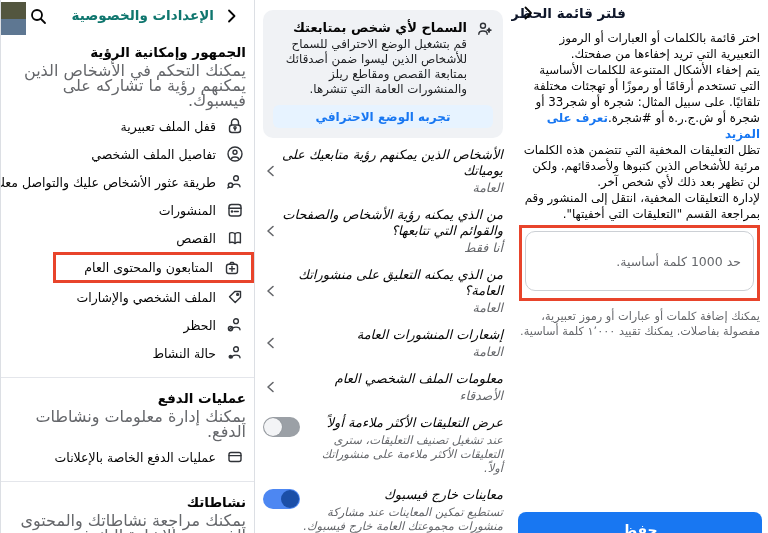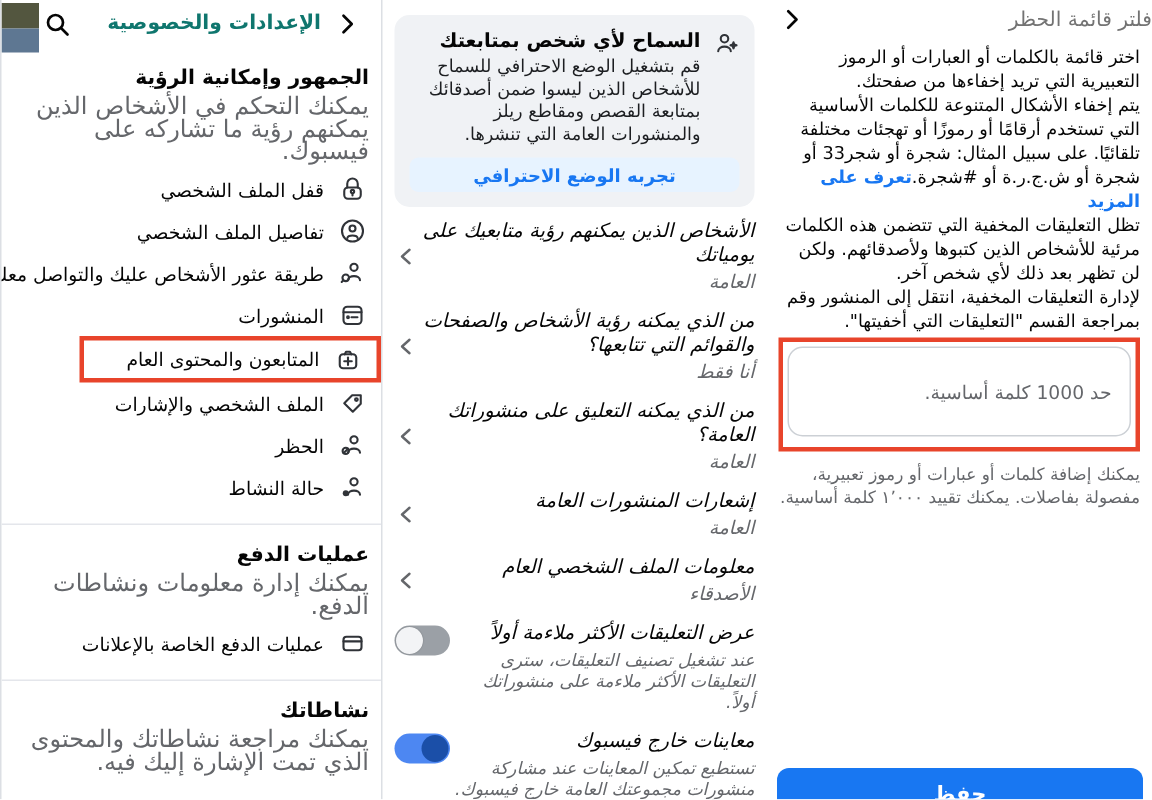--- a/index.html
+++ b/index.html
@@ -49,21 +49,21 @@
 
   .toggle { position:relative; width:37px; height:20px; border-radius:11px; flex:0 0 37px; cursor:pointer; }
   .toggle .knob { position:absolute; top:1px; width:18px; height:18px; border-radius:50%; }
   .toggle.off { background:#9ba0a6; }
   .toggle.off .knob { left:1px; background:#f3f4f6; box-shadow:0 0 1px rgba(0,0,0,.3); }
   .toggle.on { background:#4d87f2; }
   .toggle.on .knob { right:1px; background:#1b4fa8; }
 
   
   .pn-header { position:relative; height:26px; border-bottom:0; }
-  .pn-title { text-align:right; padding-top:5px; font-size:13.5px; font-weight:400; color:#737373; }
+  .pn-title { text-align:left; padding-top:5px; font-size:13.5px; font-weight:700; color:#0f172a; }
   .pn-back { position:absolute; left:8px; top:4px; width:18px; height:18px; }
   .pn-body { padding:4px 8px 0; }
   .pn-p { font-size:11.8px; line-height:16px; color:#050505; }
   .pn-link { color:#1877f2; font-weight:700; text-decoration:none; cursor:pointer; }
   .input-annotation { margin-top:3px; border:3px solid #e8442b; padding:3px; }
   .keyword-input { width:100%; height:60px; resize:none; border:1px solid #ccd0d5; border-radius:10px;
                    font-family:inherit; font-size:12.5px; color:#1c1e21; padding:22px 12px 6px; direction:rtl; }
   .keyword-input::placeholder { color:#65676b; }
   .pn-helper { margin-top:8px; font-size:11.3px; line-height:15px; color:#65676b; }
   .save-btn { position:absolute; left:7px; right:6px; top:512px; height:36px; border:none; border-radius:8px;
@@ -105,21 +105,21 @@
     <div class="sb-list">
       <div class="sb-row">
         <span class="icon18">
           <svg viewBox="0 0 18 18">
               <path class="st" d="M5.5 8 V5.5 a3.5 3.5 0 0 1 7 0 V8"></path>
               <rect class="st" x="3.5" y="8" width="11" height="7.5" rx="2.5"></rect>
               <circle class="st" cx="9" cy="10.7" r="1.1"></circle>
               <line class="st" x1="9" y1="12.2" x2="9" y2="13.3"></line>
             </svg>
         </span>
-        <span class="lbl">قفل الملف الشخصي</span>
+        <span class="lbl">قفل الملف تعبيرية</span>
       </div>
       <div class="sb-row">
         <span class="icon18">
           <svg viewBox="0 0 18 18">
               <circle class="st" cx="9" cy="9" r="7"></circle>
               <circle class="st" cx="9" cy="7.3" r="2"></circle>
               <path class="st" d="M5.6 13.6 c0.3-2.2 6.5-2.2 6.8 0"></path>
             </svg>
         </span>
         <span class="lbl">تفاصيل الملف الشخصي</span>
@@ -138,20 +138,29 @@
       <div class="sb-row">
         <span class="icon18">
           <svg viewBox="0 0 18 18">
               <rect class="st" x="3" y="3.5" width="12" height="11.5" rx="2.5"></rect>
               <line class="st" x1="3" y1="7.2" x2="15" y2="7.2"></line>
               <circle class="st" cx="6" cy="10.5" r="0.6"></circle>
               <line class="st" x1="8.3" y1="10.5" x2="12.3" y2="10.5"></line>
             </svg>
         </span>
         <span class="lbl">المنشورات</span>
+      </div>
+      <div class="sb-row">
+        <span class="icon18">
+          <svg viewBox="0 0 18 18">
+              <path class="st" d="M9 4.8 C7.6 3.3 4.8 3.3 3.6 4.2 V13.8 C4.8 12.9 7.6 12.9 9 14.4 C10.4 12.9 13.2 12.9 14.4 13.8 V4.2 C13.2 3.3 10.4 3.3 9 4.8 Z"></path>
+              <line class="st" x1="9" y1="4.8" x2="9" y2="14.2"></line>
+            </svg>
+        </span>
+        <span class="lbl">القصص</span>
       </div>
       <div class="sb-row annotated">
         <span class="icon18">
           <svg viewBox="0 0 18 18">
               <rect class="st" x="3.5" y="5.2" width="11" height="9.3" rx="2.2"></rect>
               <path class="st" d="M6.8 5.2 L7.7 3.5 H10.3 L11.2 5.2"></path>
               <line class="st" x1="9" y1="7.3" x2="9" y2="12.3"></line>
               <line class="st" x1="6.5" y1="9.8" x2="11.5" y2="9.8"></line>
             </svg>
         </span>

